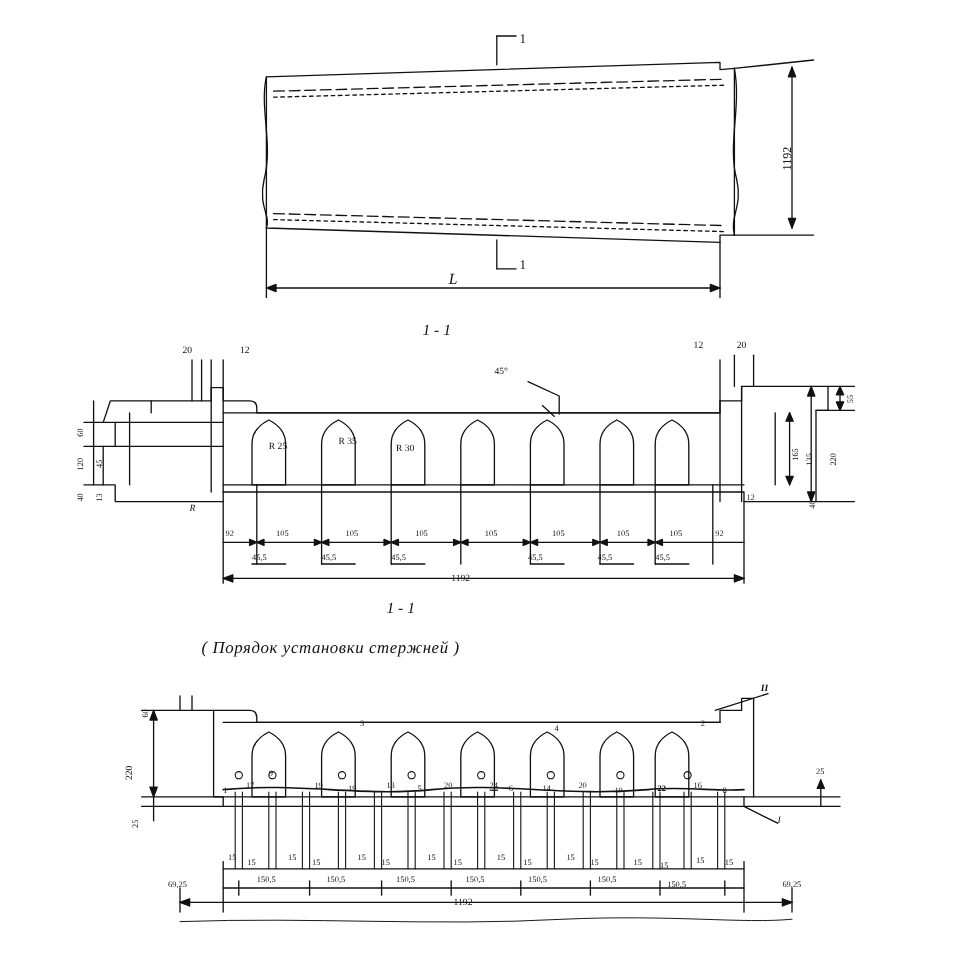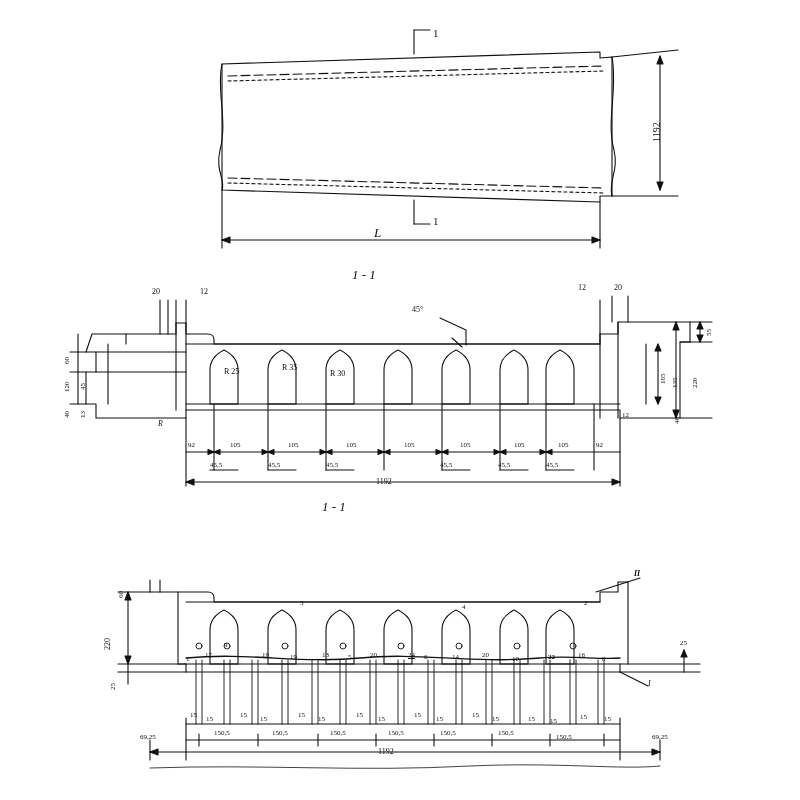--- a/index.html
+++ b/index.html
@@ -328,20 +328,21 @@
 
   <div class="lbl xs" style="left:210px;top:462px;">45,5</div>
   <div class="lbl xs" style="left:268px;top:462px;">45,5</div>
   <div class="lbl xs" style="left:326px;top:462px;">45,5</div>
   <div class="lbl xs" style="left:440px;top:462px;">45,5</div>
   <div class="lbl xs" style="left:498px;top:462px;">45,5</div>
   <div class="lbl xs" style="left:546px;top:462px;">45,5</div>
 
   <div class="lbl sm" style="left:376px;top:478px;">1192</div>
 
+  <div class="lbl title" style="left:168px;top:534px;">( Порядок  установки  стержней )</div>
 
   <div class="lbl xs rot" style="left:118px;top:598px;">60</div>
   <div class="lbl sm rot" style="left:104px;top:650px;">220</div>
   <div class="lbl xs rot" style="left:110px;top:690px;">25</div>
   <div class="lbl xs" style="left:680px;top:640px;">25</div>
 
   <div class="lbl sm italic" style="left:634px;top:570px;font-weight:bold;">II</div>
   <div class="lbl sm italic" style="left:648px;top:680px;">I</div>
 
   <div class="lbl xs" style="left:300px;top:600px;">3</div>

